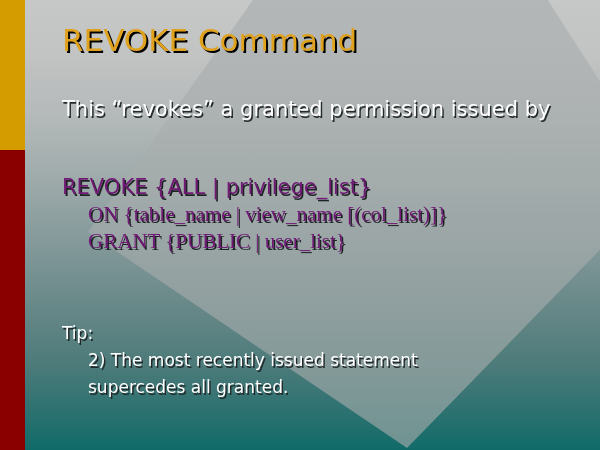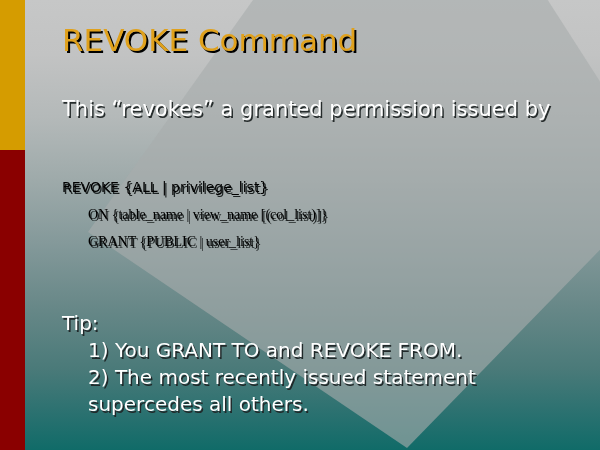--- a/index.html
+++ b/index.html
@@ -110,36 +110,36 @@
     white-space: pre;
   }
 
   .para-intro { top: 96px; }
   .para-intro .indent { padding-left: 26px; display: block; }
 
   .code-block {
     position: absolute;
     left: 62px;
     top: 174px;
-    color: #000000;
+    color: #701a75;
     text-shadow: 1.5px 1.5px 0 #1c2222;
-    font-size: 14px;
+    font-size: 21px;
     line-height: 27px;
     white-space: pre;
   }
   .code-block .ln { display: block; }
   .code-block .ln.ind { padding-left: 26px; font-family: Liberation Serif, serif; }
 
   .tip-block {
     position: absolute;
     left: 62px;
-    top: 310px;
+    top: 320px;
     color: #ffffff;
     text-shadow: 1.5px 1.5px 0 #21292a;
-    font-size: 20px;
+    font-size: 17px;
     line-height: 27px;
     white-space: pre;
   }
   .tip-block .ln { display: block; }
   .tip-block .ln.ind { padding-left: 26px; }
 </style>
 </head>
 <body>
 
 <div id="slide">
@@ -157,16 +157,16 @@
 
   <div class="content">
 
     <div class="slide-title">REVOKE Command</div>
 
     <div class="body-block para-intro"><span>This “revokes” a granted permission issued by</span>
 </div>
 
     <div class="code-block"><span class="ln">REVOKE {ALL | privilege_list}</span><span class="ln ind">ON {table_name | view_name [(col_list)]}</span><span class="ln ind">GRANT {PUBLIC | user_list}</span></div>
 
-    <div class="tip-block"><span class="ln">Tip:</span><span class="ln ind">1) You GRANT TO and REVOKE FROM.</span><span class="ln ind">2) The most recently issued statement</span><span class="ln ind">supercedes all others.</span></div>
+    <div class="tip-block"><span class="ln">Tip:</span><span class="ln ind">2) The most recently issued statement</span><span class="ln ind">supercedes all granted.</span></div>
 
   </div>
 </div>
 
 </body></html>

